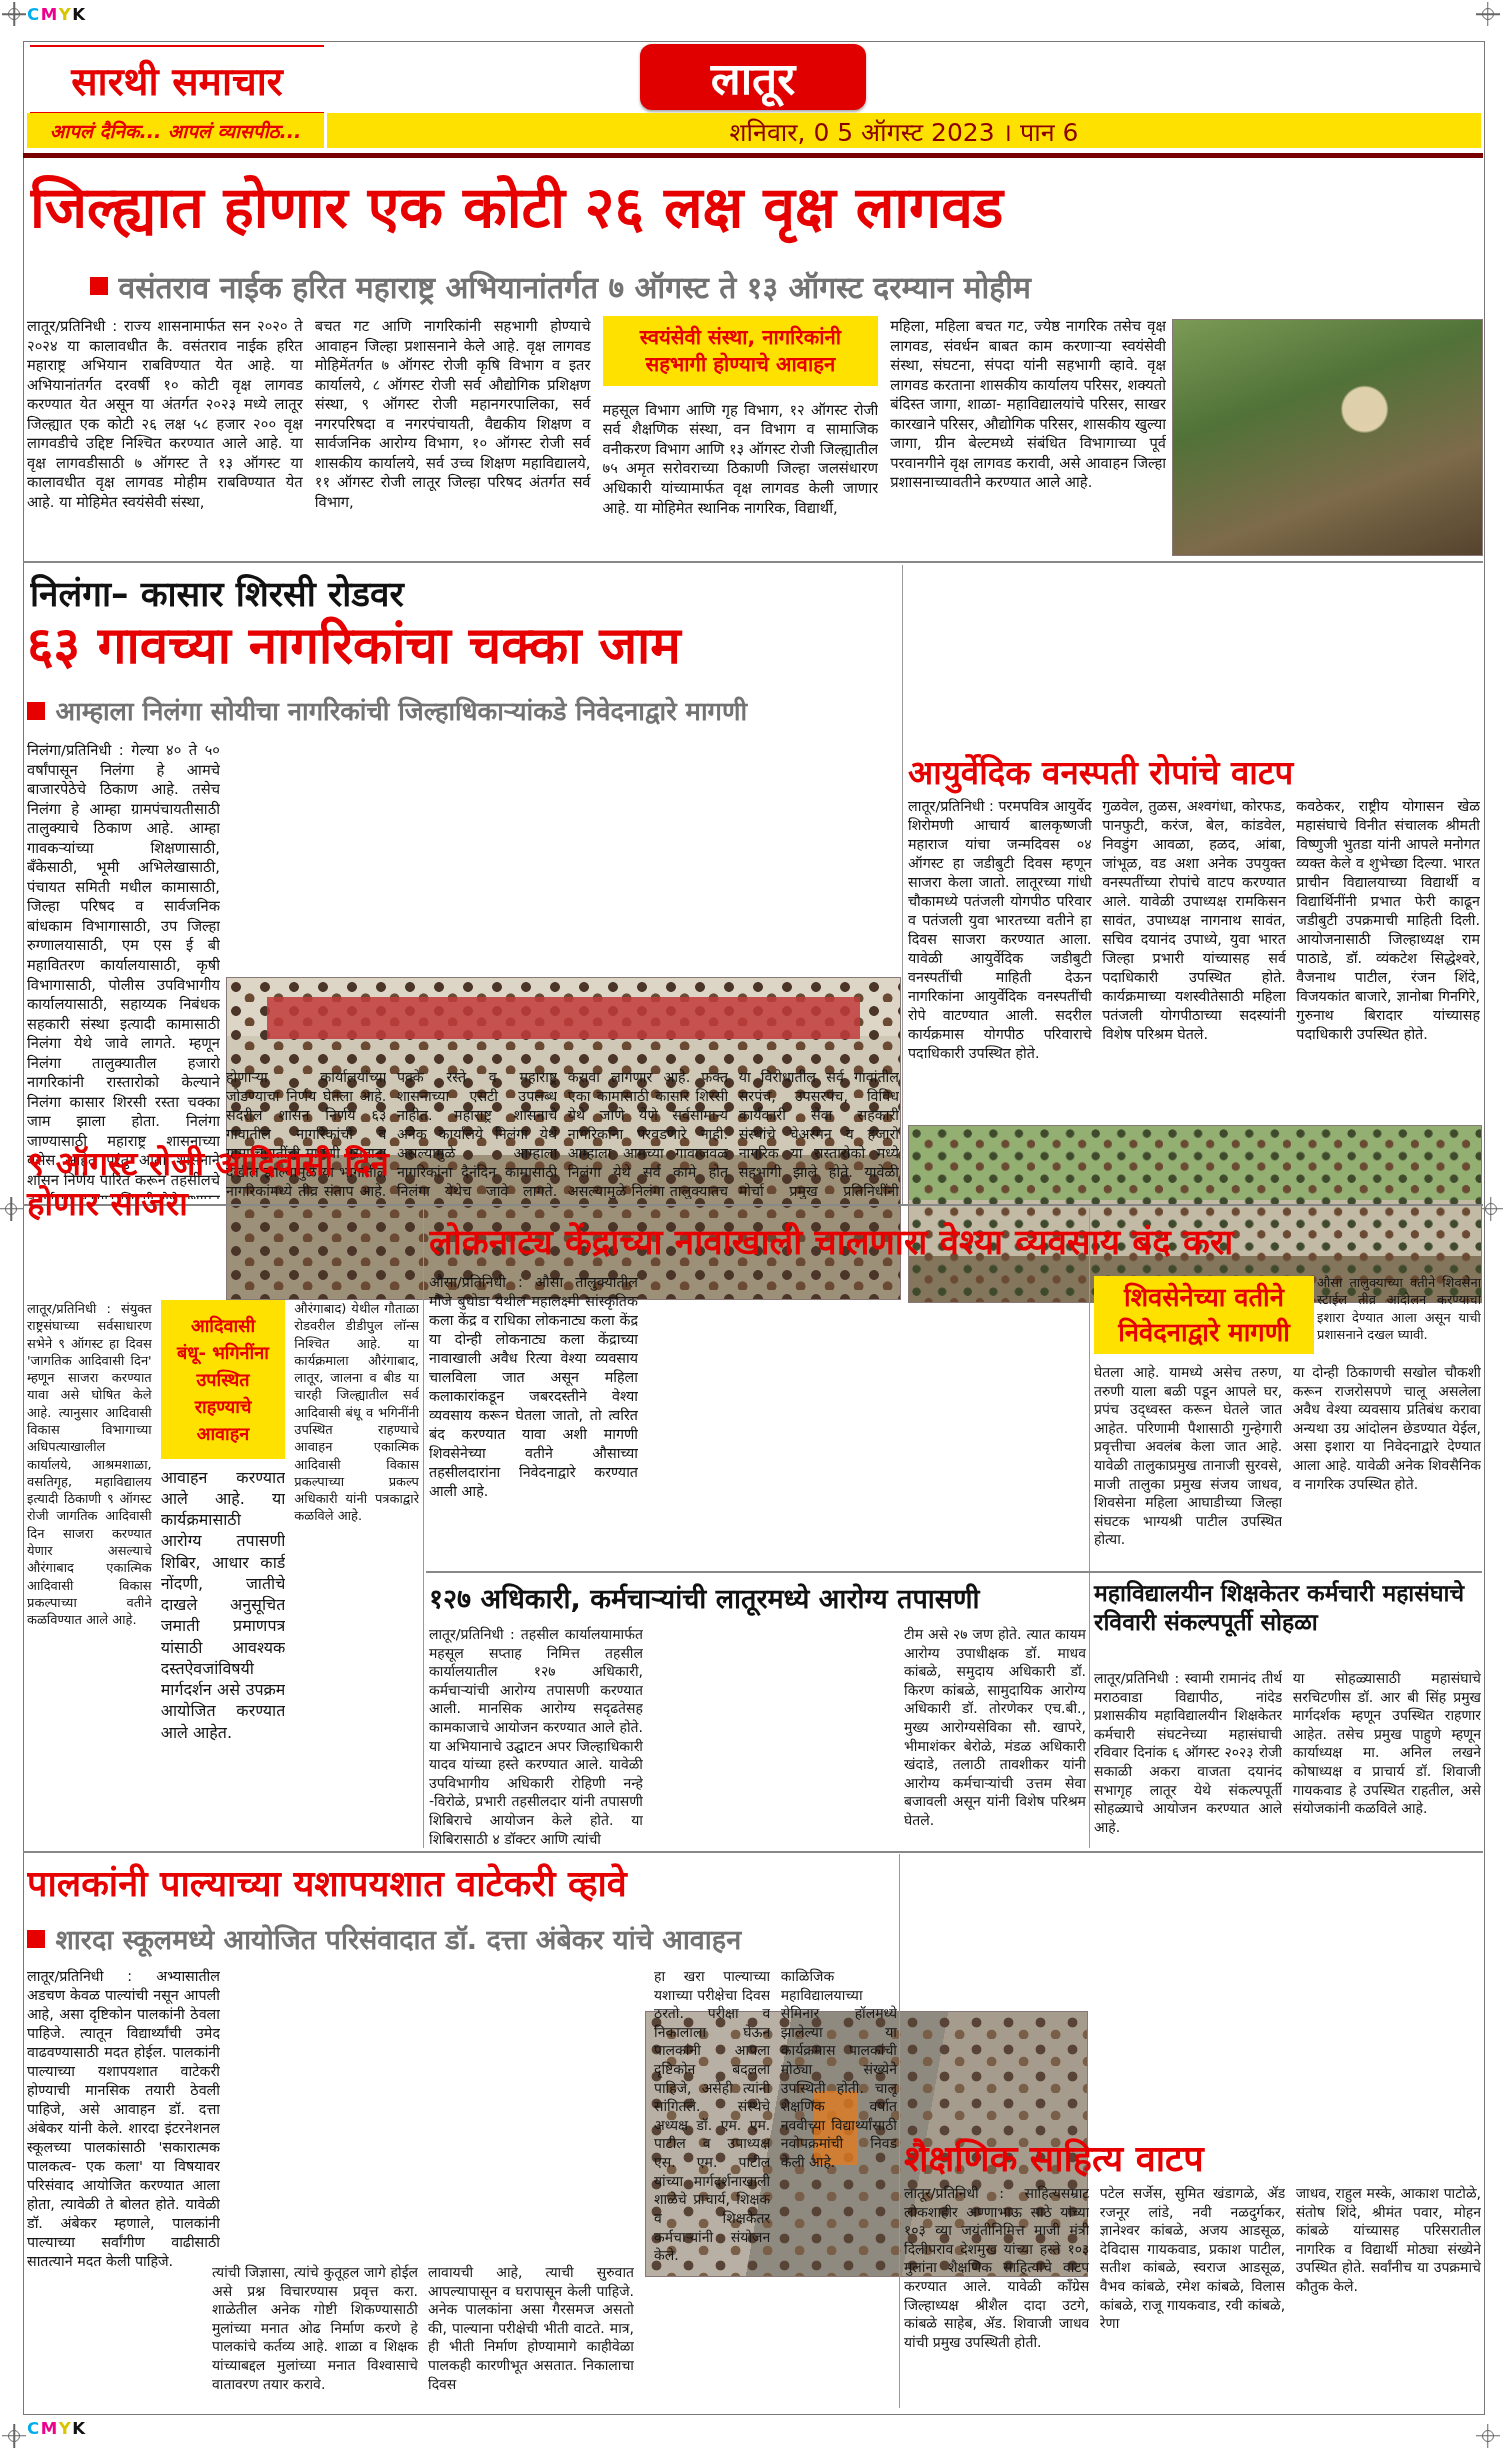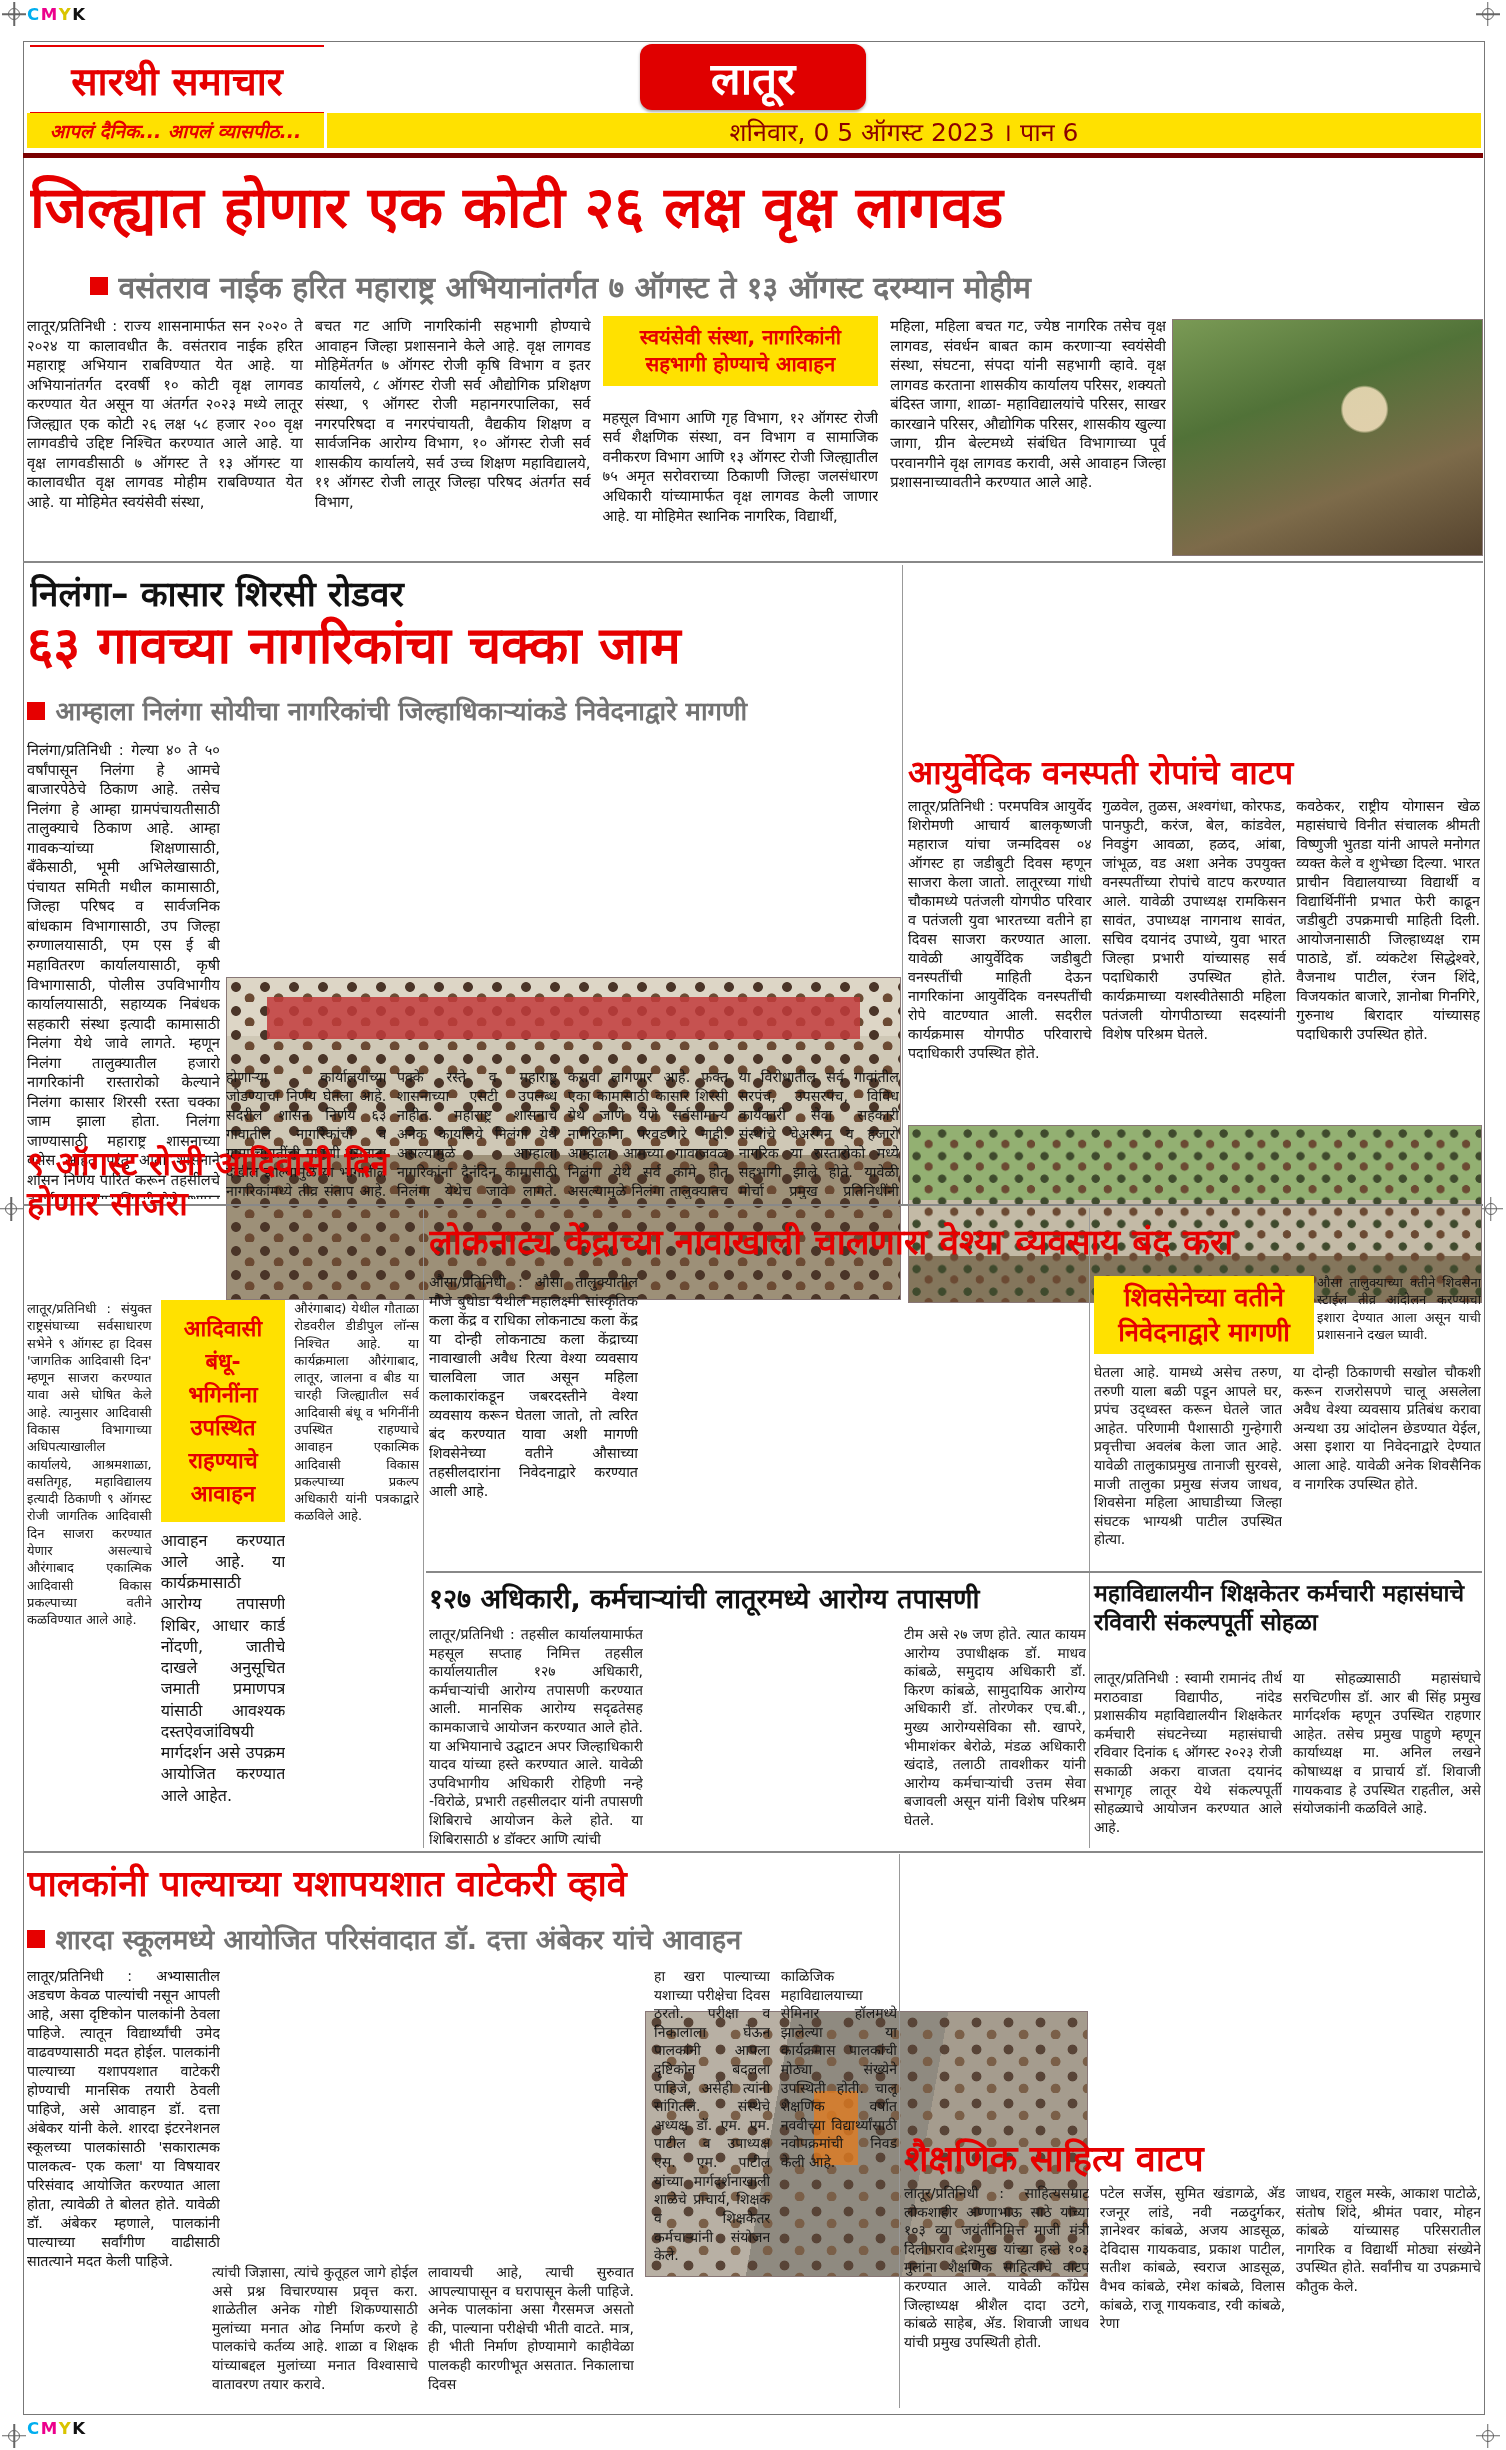--- a/index.html
+++ b/index.html
@@ -115,21 +115,21 @@
 
 <div class="abs hl-red center nowrap" style="left:30px;top:170px;width:1446px;height:81px;font-size:57px;line-height:1.3">जिल्ह्यात होणार एक कोटी २६ लक्ष वृक्ष लागवड</div>
 <div class="abs deck" style="left:90px;top:265px;width:1356px;height:42px;font-size:30px">
   <span class="sq"></span>
   <span>वसंतराव नाईक हरित महाराष्ट्र अभियानांतर्गत ७ ऑगस्ट ते १३ ऑगस्ट दरम्यान मोहीम</span>
 </div>
 <div class="abs cols" style="left:27px;top:316px;width:1139px;height:240px;gap:12px">
   <div class="body-text">लातूर/प्रतिनिधी : राज्य शासनामार्फत सन २०२० ते २०२४ या कालावधीत कै. वसंतराव नाईक हरित महाराष्ट्र अभियान राबविण्यात येत आहे. या अभियानांतर्गत दरवर्षी १० कोटी वृक्ष लागवड करण्यात येत असून या अंतर्गत २०२३ मध्ये लातूर जिल्ह्यात एक कोटी २६ लक्ष ५८ हजार २०० वृक्ष लागवडीचे उद्दिष्ट निश्चित करण्यात आले आहे. या वृक्ष लागवडीसाठी ७ ऑगस्ट ते १३ ऑगस्ट या कालावधीत वृक्ष लागवड मोहीम राबविण्यात येत आहे. या मोहिमेत स्वयंसेवी संस्था,</div>
   <div class="body-text">बचत गट आणि नागरिकांनी सहभागी होण्याचे आवाहन जिल्हा प्रशासनाने केले आहे. वृक्ष लागवड मोहिमेंतर्गत ७ ऑगस्ट रोजी कृषि विभाग व इतर कार्यालये, ८ ऑगस्ट रोजी सर्व औद्योगिक प्रशिक्षण संस्था, ९ ऑगस्ट रोजी महानगरपालिका, सर्व नगरपरिषदा व नगरपंचायती, वैद्यकीय शिक्षण व सार्वजनिक आरोग्य विभाग, १० ऑगस्ट रोजी सर्व शासकीय कार्यालये, सर्व उच्च शिक्षण महाविद्यालये, ११ ऑगस्ट रोजी लातूर जिल्हा परिषद अंतर्गत सर्व विभाग,</div>
   <div>
-    <div class="yellow-box" style="font-size:20.3px;padding:7.5px 6px;margin-bottom:22px">स्वयंसेवी संस्था, नागरिकांनी सहभागी होण्याचे आवाहन</div>
+    <div class="yellow-box" style="font-size:20.3px;padding:7.5px 6px;margin-bottom:14px">स्वयंसेवी संस्था, नागरिकांनी सहभागी होण्याचे आवाहन</div>
     <div class="body-text">महसूल विभाग आणि गृह विभाग, १२ ऑगस्ट रोजी सर्व शैक्षणिक संस्था, वन विभाग व सामाजिक वनीकरण विभाग आणि १३ ऑगस्ट रोजी जिल्ह्यातील ७५ अमृत सरोवराच्या ठिकाणी जिल्हा जलसंधारण अधिकारी यांच्यामार्फत वृक्ष लागवड केली जाणार आहे. या मोहिमेत स्थानिक नागरिक, विद्यार्थी,</div>
   </div>
   <div class="body-text">महिला, महिला बचत गट, ज्येष्ठ नागरिक तसेच वृक्ष लागवड, संवर्धन बाबत काम करणाऱ्या स्वयंसेवी संस्था, संघटना, संपदा यांनी सहभागी व्हावे. वृक्ष लागवड करताना शासकीय कार्यालय परिसर, शक्यतो बंदिस्त जागा, शाळा- महाविद्यालयांचे परिसर, साखर कारखाने परिसर, औद्योगिक परिसर, शासकीय खुल्या जागा, ग्रीन बेल्टमध्ये संबंधित विभागाच्या पूर्व परवानगीने वृक्ष लागवड करावी, असे आवाहन जिल्हा प्रशासनाच्यावतीने करण्यात आले आहे.</div>
 </div>
 <div class="abs photo ph-planting" style="left:1172px;top:319px;width:309px;height:235px"></div>
 
 <div class="abs hrule" style="left:22.6px;top:561px;width:1460px"></div>
 <div class="abs vrule" style="left:902px;top:565px;height:639px"></div>
 
 <div class="abs hl-black nowrap" style="left:30px;top:569px;width:866px;font-size:35px">निलंगा– कासार शिरसी रोडवर</div>
@@ -158,21 +158,21 @@
 </div>
 
 <div class="abs hrule" style="left:22.6px;top:1204px;width:1460px"></div>
 <div class="abs vrule" style="left:423px;top:1208px;height:640px"></div>
 <div class="abs vrule" style="left:1089px;top:1208px;height:640px"></div>
 
 <div class="abs hl-red" style="left:27px;top:1144px;width:392px;height:80px;font-size:33px;line-height:1.2">९ ऑगस्ट रोजी आदिवासी दिन होणार साजरा</div>
 <div class="abs cols" style="left:27px;top:1300px;width:392px;height:548px;gap:9px">
   <div class="body-text" style="font-size:13px">लातूर/प्रतिनिधी : संयुक्त राष्ट्रसंघाच्या सर्वसाधारण सभेने ९ ऑगस्ट हा दिवस 'जागतिक आदिवासी दिन' म्हणून साजरा करण्यात यावा असे घोषित केले आहे. त्यानुसार आदिवासी विकास विभागाच्या अधिपत्याखालील कार्यालये, आश्रमशाळा, वसतिगृह, महाविद्यालय इत्यादी ठिकाणी ९ ऑगस्ट रोजी जागतिक आदिवासी दिन साजरा करण्यात येणार असल्याचे औरंगाबाद एकात्मिक आदिवासी विकास प्रकल्पाच्या वतीने कळविण्यात आले आहे.</div>
   <div>
-    <div class="yellow-box" style="font-size:22px;padding:12px 13px;margin-bottom:7.5px;line-height:1.5">आदिवासी बंधू- भगिनींना उपस्थित राहण्याचे आवाहन</div>
+    <div class="yellow-box" style="font-size:18px;padding:12px 13px;margin-bottom:7.5px;line-height:1.5">आदिवासी बंधू- भगिनींना उपस्थित राहण्याचे आवाहन</div>
     <div class="body-text" style="font-size:16px">आवाहन करण्यात आले आहे. या कार्यक्रमासाठी आरोग्य तपासणी शिबिर, आधार कार्ड नोंदणी, जातीचे दाखले अनुसूचित जमाती प्रमाणपत्र यांसाठी आवश्यक दस्तऐवजांविषयी मार्गदर्शन असे उपक्रम आयोजित करण्यात आले आहेत.</div>
   </div>
   <div class="body-text" style="font-size:13px">औरंगाबाद) येथील गौताळा रोडवरील डीडीपुल लॉन्स निश्चित आहे. या कार्यक्रमाला औरंगाबाद, लातूर, जालना व बीड या चारही जिल्ह्यातील सर्व आदिवासी बंधू व भगिनींनी उपस्थित राहण्याचे आवाहन एकात्मिक आदिवासी विकास प्रकल्पाच्या प्रकल्प अधिकारी यांनी पत्रकाद्वारे कळविले आहे.</div>
 </div>
 
 <div class="abs hl-red center nowrap" style="left:429px;top:1217px;width:1051px;font-size:35px">लोकनाट्य केंद्राच्या नावाखाली चालणारा वेश्या व्यवसाय बंद करा</div>
 <div class="abs body-text" style="left:429px;top:1273px;width:209px;height:294px;font-size:14.3px">औसा/प्रतिनिधी : औसा तालुक्यातील मौजे बुधोडा येथील महालक्ष्मी सांस्कृतिक कला केंद्र व राधिका लोकनाट्य कला केंद्र या दोन्ही लोकनाट्य कला केंद्राच्या नावाखाली अवैध रित्या वेश्या व्यवसाय चालविला जात असून महिला कलाकारांकडून जबरदस्तीने वेश्या व्यवसाय करून घेतला जातो, तो त्वरित बंद करण्यात यावा अशी मागणी शिवसेनेच्या वतीने औसाच्या तहसीलदारांना निवेदनाद्वारे करण्यात आली आहे.</div>
 <div class="abs photo ph-loknatya" style="left:645px;top:1273px;width:441px;height:264px">
   <div class="ph-accent"></div>
 </div>

